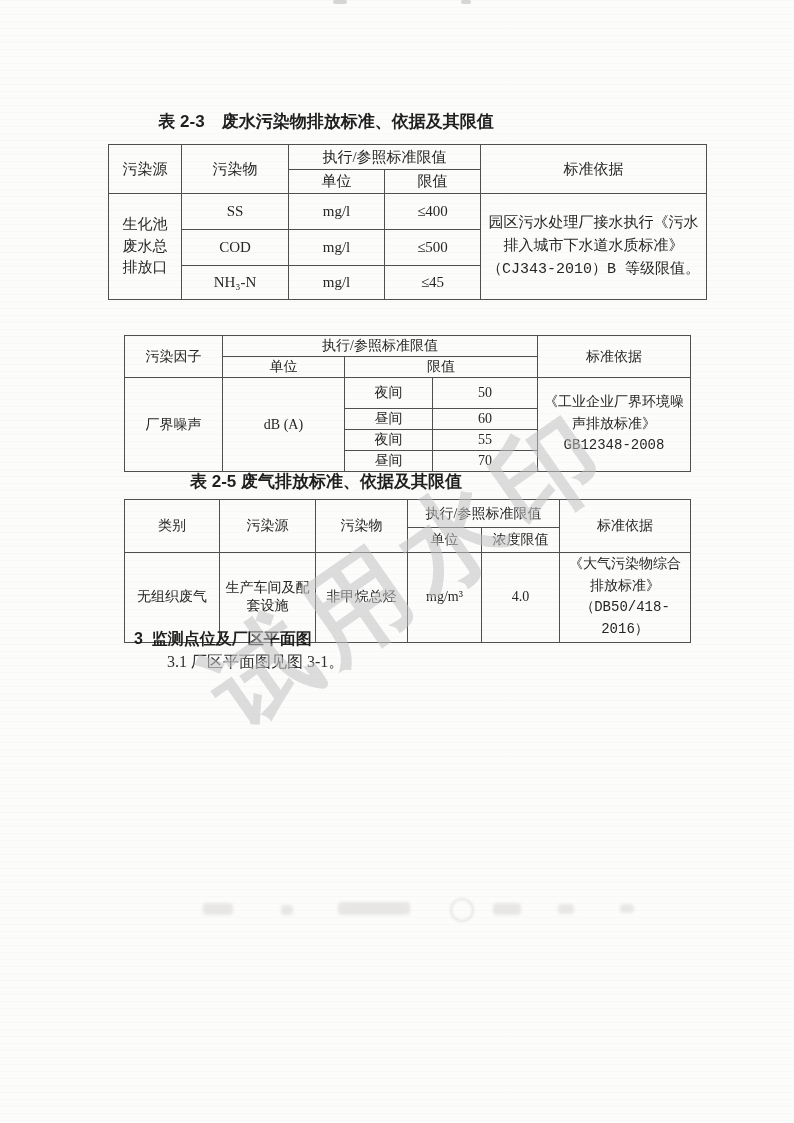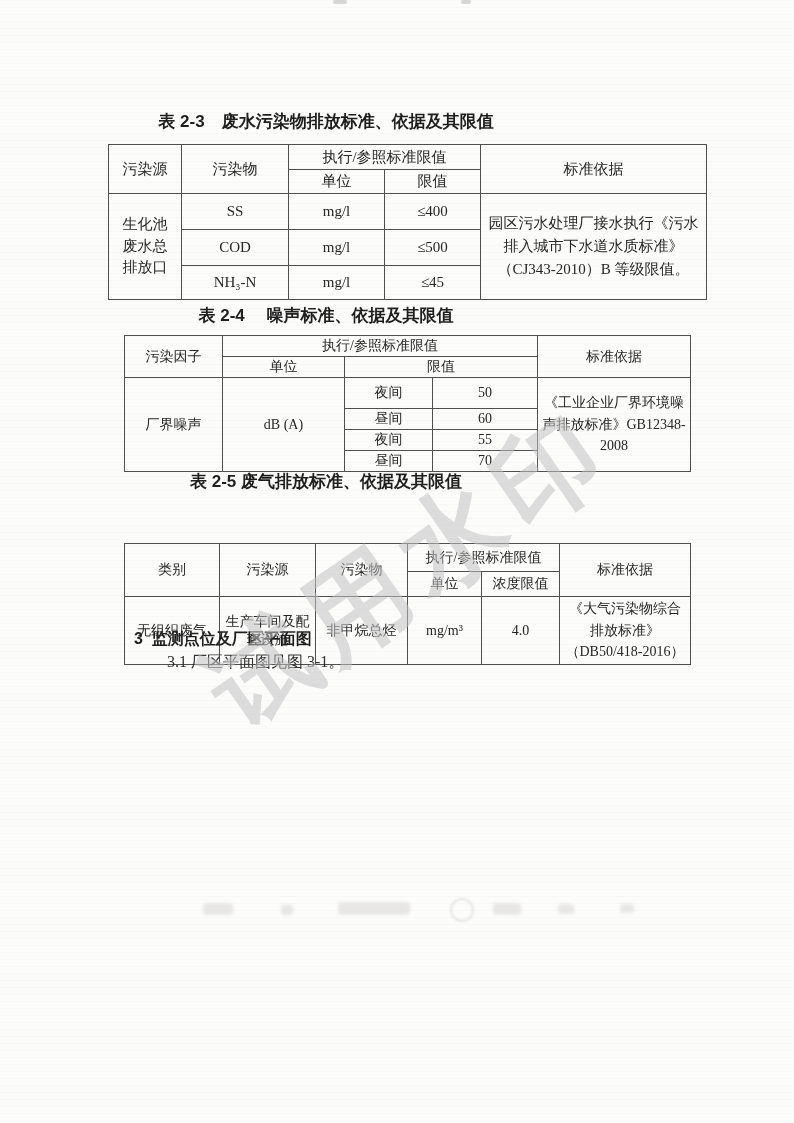--- a/index.html
+++ b/index.html
@@ -30,21 +30,21 @@
     border-radius:16px;
   }
   table.tbl td {
     border:1px solid #4f4f4f;
     text-align:center; vertical-align:middle;
     padding:1px 3px;
     overflow:hidden;
   }
   table.t24, table.t25 { font-size:14px; }
   .pre { white-space:pre-line; line-height:1.45; }
-  .basis-cell { line-height:1.55; }
+  .basis-cell { line-height:1.55;font-family:Liberation Mono, monospace; }
   .r25{height:25px;} .r24{height:24px;} .r36{height:36px;} .r34{height:34px;}
   .r21{height:21px;} .r20{height:20px;} .r31{height:31px;} .r22{height:21px;}
   .r18{height:18px;} .r17{height:17px;} .r28{height:28px;} .r26{height:25px;} .r59{height:59px;}
   .section-heading {
     position:absolute; left:134px; top:617px;
     font-family:"Liberation Sans","DejaVu Sans",sans-serif;
     font-weight:700; font-size:16px; color:#1f1f1f;
     white-space:pre;
     margin-top:12px;
   }
@@ -114,21 +114,20 @@
       <td>≤500</td>
     </tr>
     <tr class="r34">
       <td>NH₃-N</td>
       <td>mg/l</td>
       <td>≤45</td>
     </tr>
   </tbody>
     </table>
 
-  <div class="tbl-title" style="top:304px;">表 2-4　 噪声标准、依据及其限值</div>
 
   <table class="tbl t24" style="left:124px; top:335px; width:567px;">
     <colgroup>
         <col style="width:98px">
         <col style="width:122px">
         <col style="width:88px">
         <col style="width:105px">
         <col>
       </colgroup>
     <tbody>
@@ -158,21 +157,21 @@
     </tr>
     <tr class="r17">
       <td>昼间</td>
       <td>70</td>
     </tr>
   </tbody>
     </table>
 
   <div class="tbl-title" style="top:470px;">表 2-5 废气排放标准、依据及其限值</div>
 
-  <table class="tbl t25" style="left:124px; top:499px; width:567px;margin-top:44px;">
+  <table class="tbl t25" style="left:124px; top:499px; width:567px;">
     <colgroup>
         <col style="width:95px">
         <col style="width:96px">
         <col style="width:92px">
         <col style="width:74px">
         <col style="width:78px">
         <col>
       </colgroup>
     <tbody>
         <tr class="r28">

